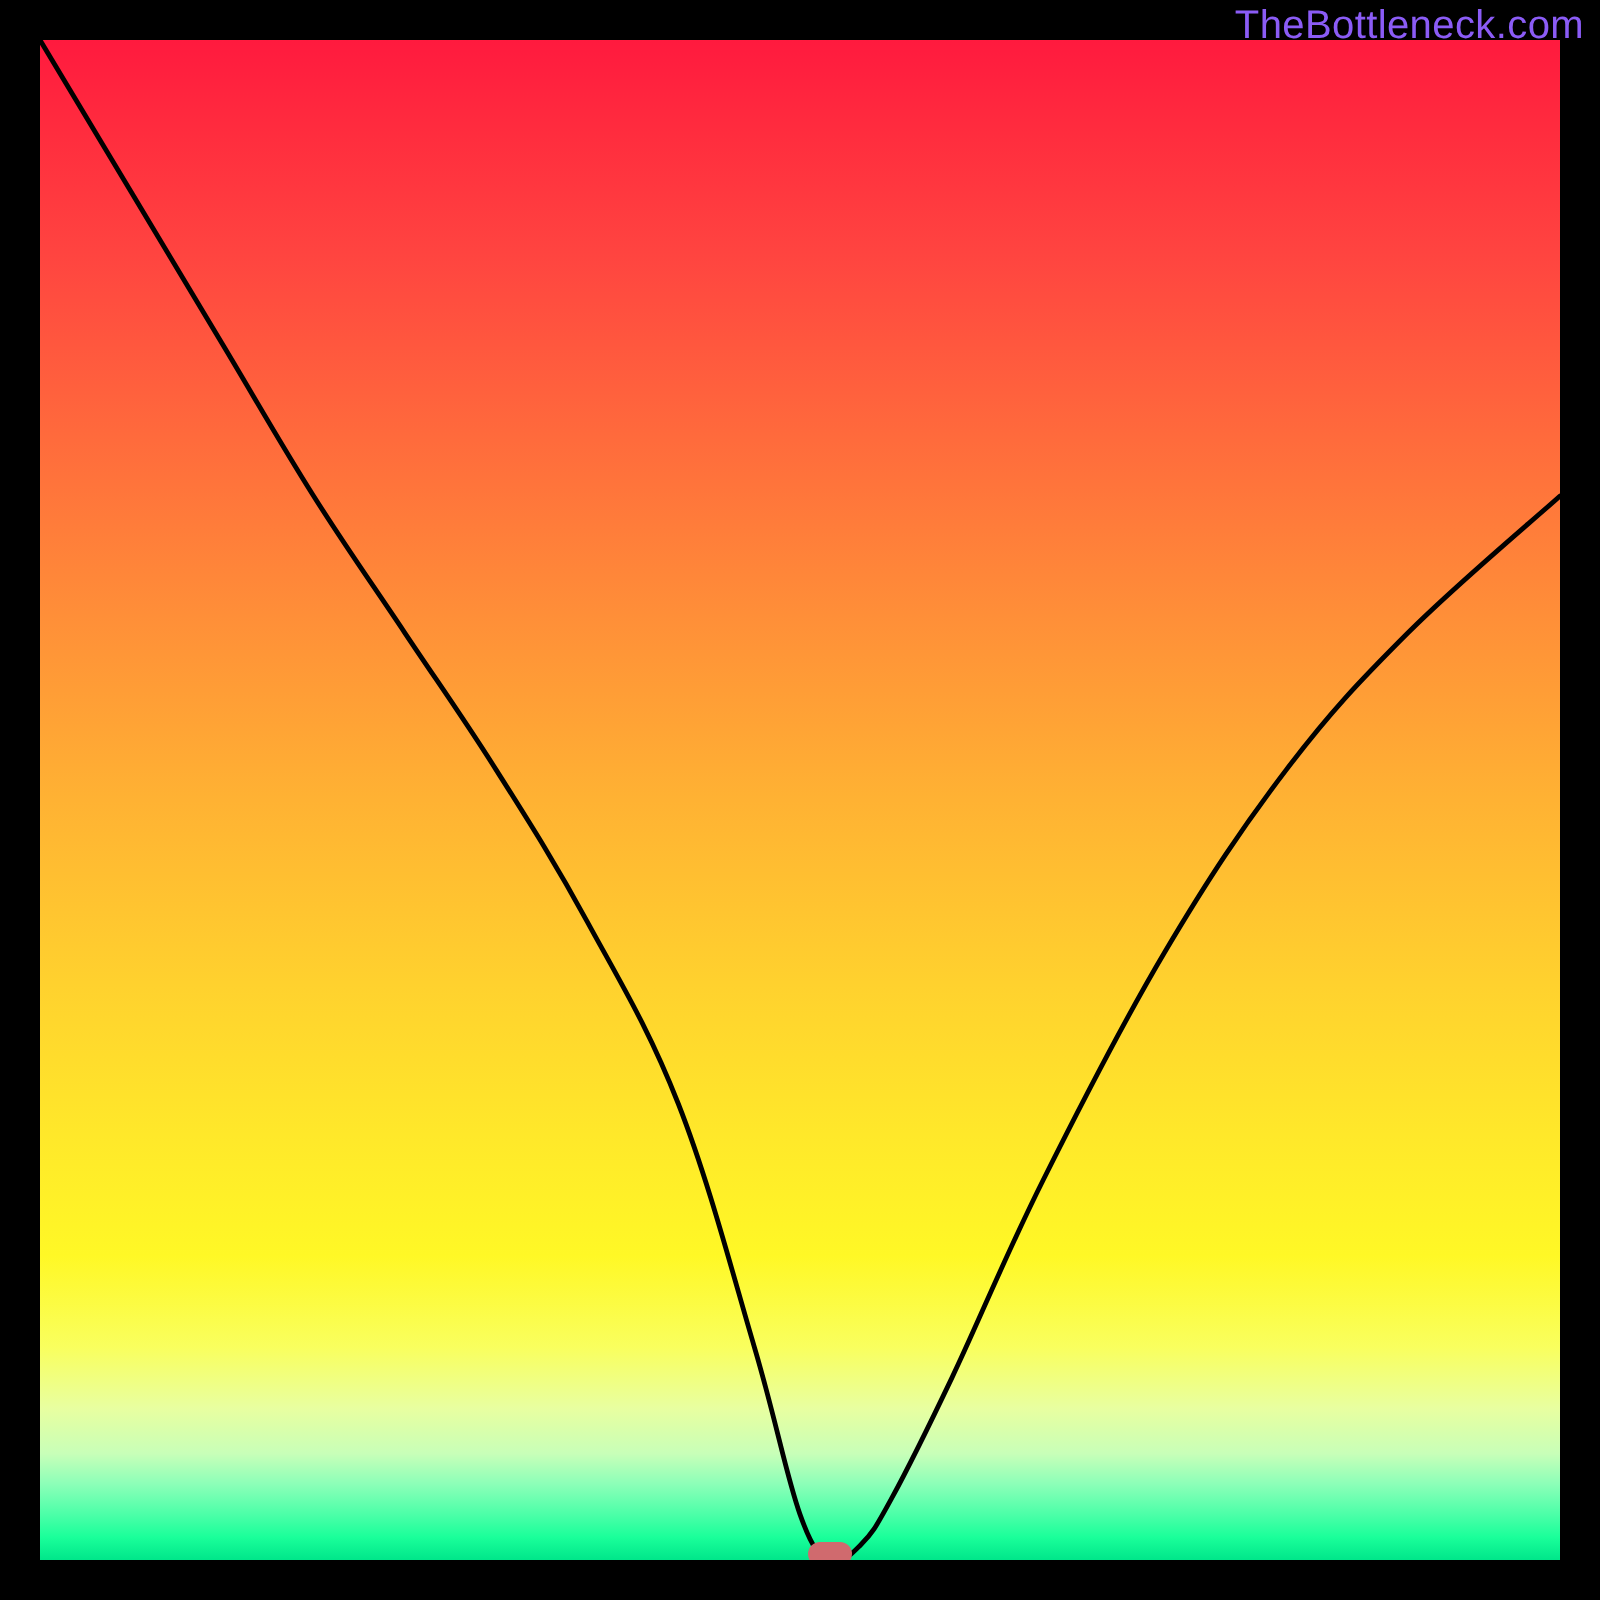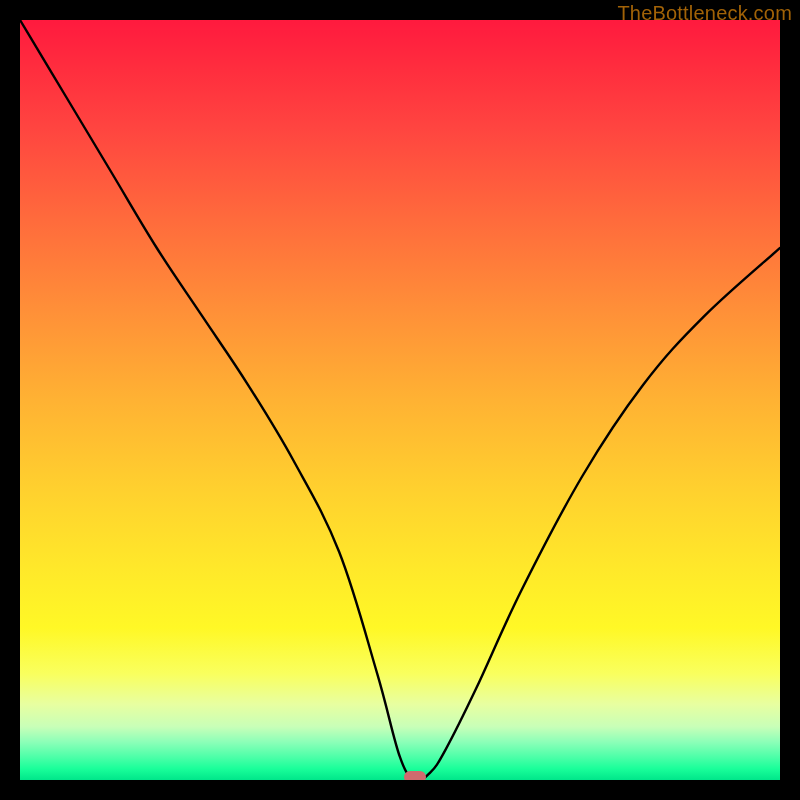--- a/index.html
+++ b/index.html
@@ -63,21 +63,21 @@
     width: 22px;
     height: 12px;
     border-radius: 6px;
     background: #d06a6e;
     transform: translate(-50%, -50%);
   }
   .watermark {
     position: absolute;
     top: 2px;
     right: 8px;
-    color: #a16207;
+    color: #8b5cf6;
     font-size: 20px;
     font-weight: 500;
     letter-spacing: 0.2px;
     user-select: none;
   }
 </style>
 </head>
 <body>
 
 <div class="stage">

